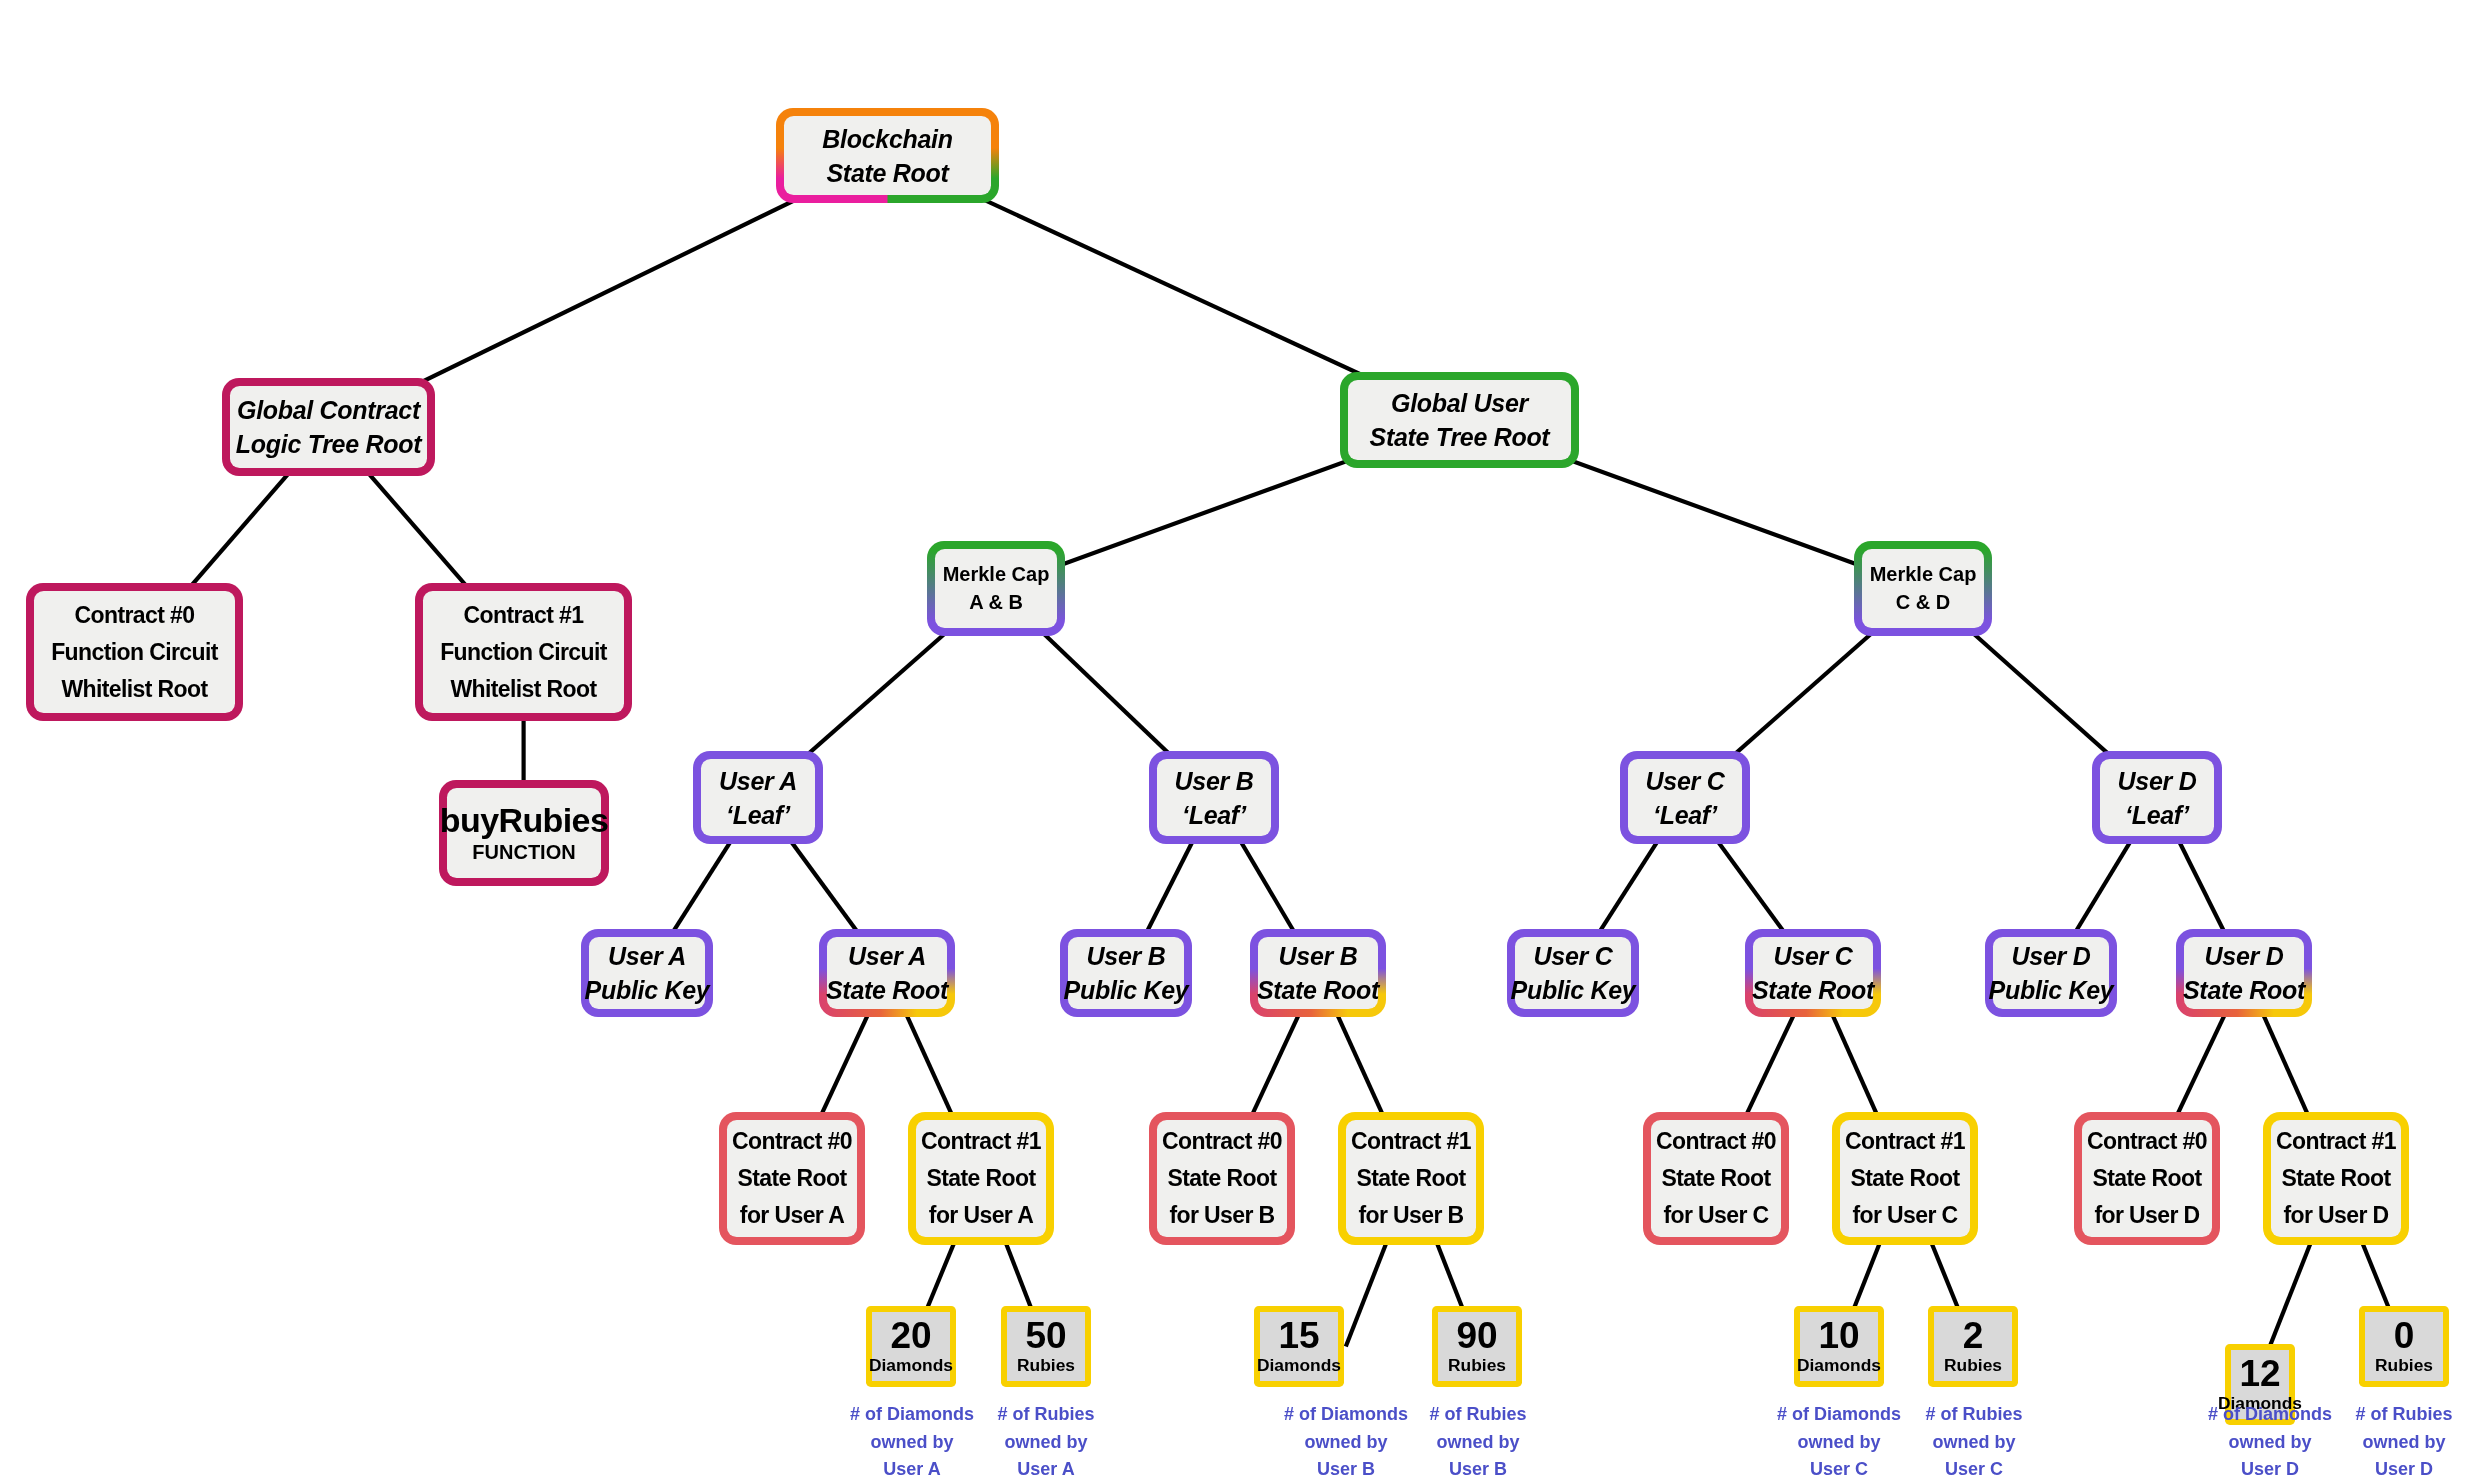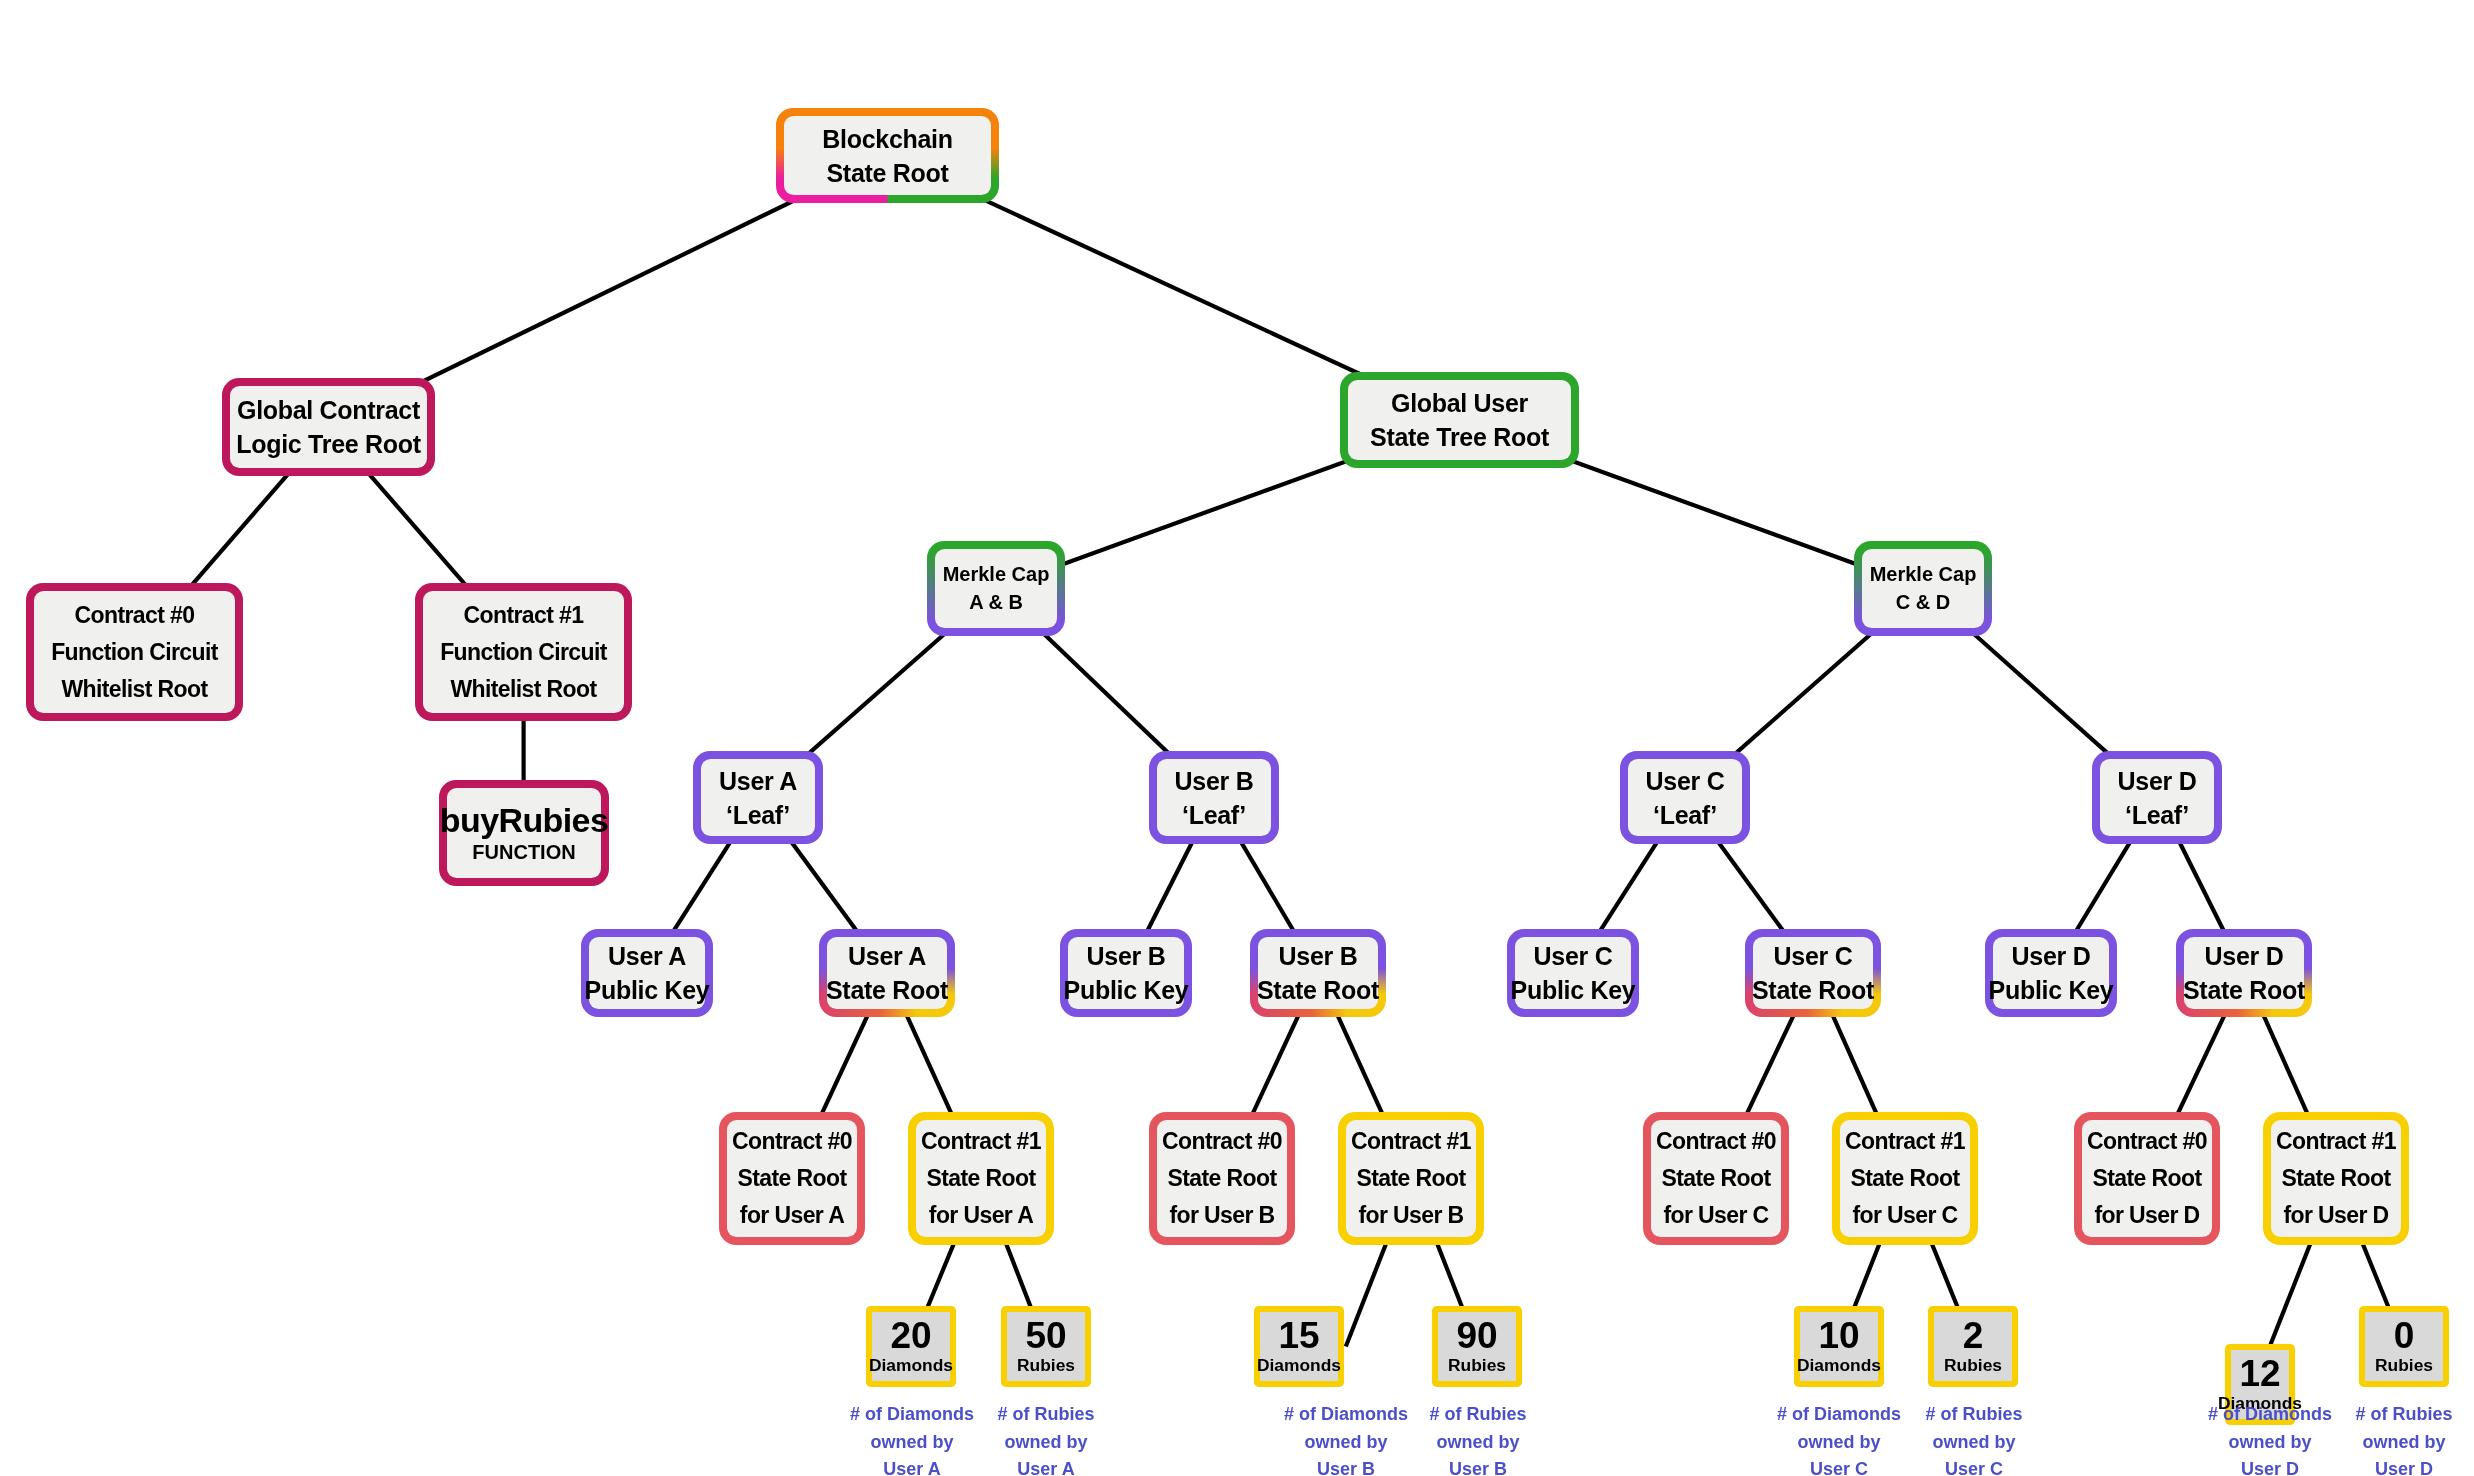--- a/index.html
+++ b/index.html
@@ -9,21 +9,21 @@
   }
   #edges{position:absolute;left:0;top:0;z-index:1;}
   #edges line{stroke:#000;stroke-width:7px;}
   .node{position:absolute;z-index:2;border-radius:17px;padding:8.4px;box-sizing:border-box;}
   .node .fill{
     width:100%;height:100%;border-radius:9.6px;background:#F0F0EE;
     display:flex;flex-direction:column;align-items:center;justify-content:center;
     text-align:center;
   }
   .ln{white-space:nowrap;}
-  .label-lg .ln{font-size:25px;line-height:34px;letter-spacing:-0.3px;}
+  .label-lg .ln{font-size:25px;line-height:34px;letter-spacing:-0.3px;font-style:italic;}
   .label-md .ln{font-size:23px;line-height:37px;letter-spacing:-0.6px;}
   .merkle .ln{font-size:20px;line-height:27.5px;}
   .buyr .fn-name{font-size:34px;line-height:37px;letter-spacing:-0.6px;}
   .buyr .fn-type{font-size:20px;line-height:26px;}
   .bd-pink{background:#be185d;}
   .bd-green{background:#2BA62B;}
   .bd-purple{background:#7C52E0;}
   .bd-red{background:#E4555E;}
   .bd-yellow{background:#F8D000;}
   .bd-root{background:

